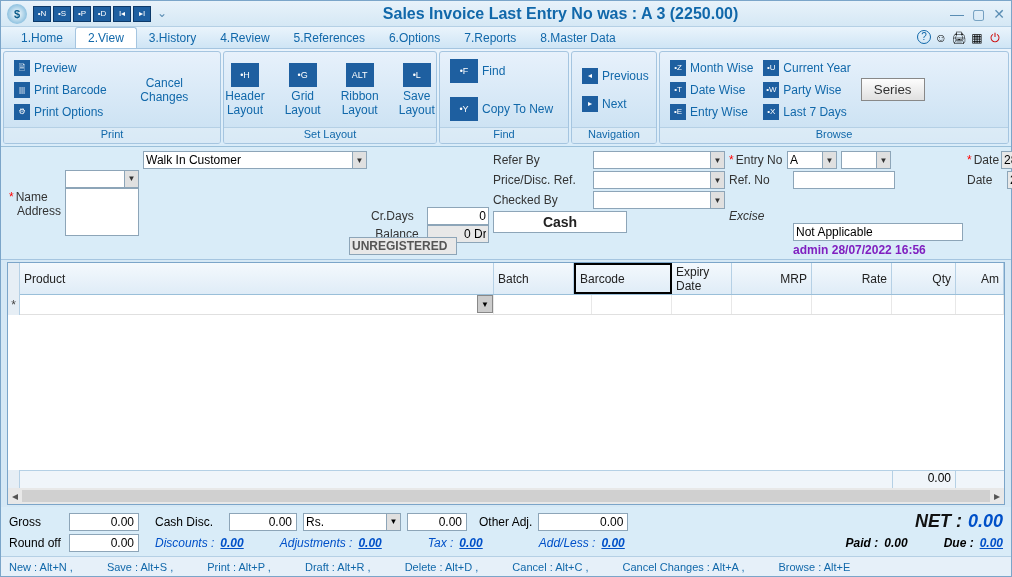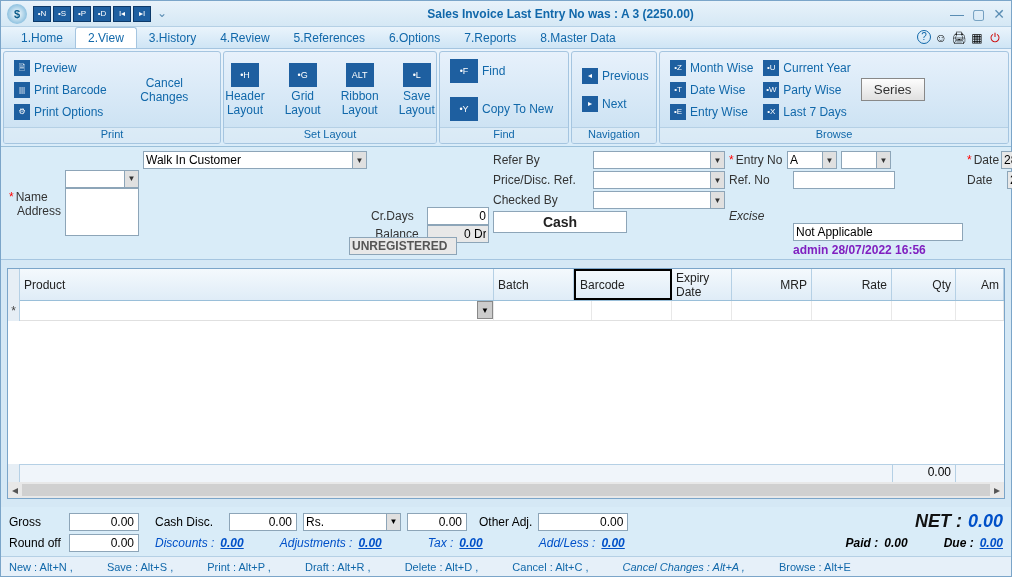--- a/index.html
+++ b/index.html
@@ -2,21 +2,21 @@
 <html><head>
 <meta charset="utf-8">
 <style>
 * { box-sizing: border-box; margin: 0; padding: 0; font-family: 'Segoe UI', Tahoma, sans-serif; }
 body { background: #f0f0f0; width: 1012px; height: 577px; overflow: hidden; font-size: 12px; }
 .window { width: 1012px; height: 577px; background: #d5e8f5; border: 1px solid #7ba5c9; display: flex; flex-direction: column; }
 .titlebar { height: 26px; background: linear-gradient(#e8f2fa, #d5e8f5); display: flex; align-items: center; padding: 0 6px; border-bottom: 1px solid #b5d0e5; }
 .logo { width: 20px; height: 20px; border-radius: 50%; background: radial-gradient(#fff, #5fa8d3); display: flex; align-items: center; justify-content: center; color: #0a5c8a; font-weight: bold; font-size: 11px; }
 .qat { display: flex; gap: 2px; margin-left: 6px; }
 .qat-btn { width: 18px; height: 16px; background: #1e5fa0; color: #fff; font-size: 8px; display: flex; align-items: center; justify-content: center; border: 1px solid #0d3a6a; cursor: pointer; }
-.title-text { flex: 1; text-align: center; color: #1168aa; font-weight: bold; font-size: 12px; }
+.title-text { flex: 1; text-align: center; color: #1168aa; font-weight: bold; font-size: 16px; }
 .win-controls { display: flex; gap: 8px; color: #5a8db3; font-size: 14px; }
 .win-btn { cursor: pointer; }
 .menubar { height: 22px; background: linear-gradient(#eaf4fc, #cfe5f5); display: flex; align-items: center; padding: 0 8px; border-bottom: 1px solid #a5c5e0; }
 .menu-item { padding: 3px 12px; color: #1168aa; cursor: pointer; font-size: 12px; }
 .menu-item.active { background: #fff; border: 1px solid #a5c5e0; border-bottom: none; border-radius: 3px 3px 0 0; }
 .menu-right { margin-left: auto; display: flex; gap: 2px; }
 .menu-right span { width: 16px; height: 16px; display: inline-flex; align-items: center; justify-content: center; font-size: 12px; cursor: pointer; }
 .ribbon { height: 98px; background: linear-gradient(#ebf4fc, #d9ecf9); border-bottom: 1px solid #9abfd9; display: flex; padding: 2px; gap: 2px; }
 .ribbon-group { background: linear-gradient(#e7f1fb, #c8e0f2); border: 1px solid #a5c5e0; border-radius: 3px; display: flex; flex-direction: column; }
 .ribbon-body { flex: 1; display: flex; align-items: center; padding: 4px 6px; gap: 4px; }
@@ -30,21 +30,21 @@
 .form-area { background: #d9ecf8; padding: 4px 8px; display: flex; flex-direction: column; gap: 2px; border-bottom: 1px solid #a5c5e0; }
 .form-row { display: flex; align-items: center; gap: 4px; font-size: 12px; color: #333; }
 .lbl { min-width: 50px; }
 .req::before { content: '*'; color: red; margin-right: 2px; }
 .inp { border: 1px solid #8da5b8; background: #fff; height: 18px; font-size: 12px; padding: 0 2px; }
 .ro { background: #e8e8e8; }
 .combo { display: flex; }
 .combo .dd { width: 14px; background: #e0e0e0; border: 1px solid #8da5b8; border-left: none; display: flex; align-items: center; justify-content: center; font-size: 8px; cursor: pointer; }
 .cash-box { background: #fff; border: 1px solid #8da5b8; text-align: center; font-weight: bold; font-size: 14px; color: #222; padding: 2px 0; cursor: pointer; }
 .admin-txt { color: #8020c0; font-weight: bold; }
-.grid-area { flex: 1; background: #fff; border: 1px solid #7ba5c9; margin: 8px 6px; display: flex; flex-direction: column; }
+.grid-area { flex: 1; background: #fff; border: 1px solid #7ba5c9; margin: 2px 6px; display: flex; flex-direction: column; }
 .grid-header { display: flex; background: linear-gradient(#f4f9fd, #dfecf7); border-bottom: 1px solid #9abfd9; height: 32px; }
 .gh { border-right: 1px solid #b5d0e5; padding: 2px 4px; color: #222; display: flex; align-items: center; font-size: 12px; }
 .gh.barcode { border: 2px solid #000; font-weight: normal; }
 .grid-row { display: flex; height: 20px; border-bottom: 1px solid #e0e0e0; }
 .gc { border-right: 1px solid #e8e8e8; }
 .row-marker { width: 12px; background: #e6eef5; border-right: 1px solid #b5d0e5; color: #444; display: flex; align-items: center; justify-content: center; }
 .grid-body { flex: 1; background: #fff; overflow: hidden; }
 .grid-footer-row { display: flex; background: #f0f5fa; height: 18px; border-top: 1px solid #b5d0e5; }
 .grid-scroll { height: 16px; background: #e8e8e8; display: flex; align-items: center; }
 .totals { background: #d9ecf8; padding: 4px 8px; }
@@ -398,17 +398,17 @@
     </div>
   </div>
 
   <div class="shortcut-bar">
     <span>New : Alt+N ,</span>
     <span style="margin-left:30px;">Save : Alt+S ,</span>
     <span style="margin-left:30px;">Print : Alt+P ,</span>
     <span style="margin-left:30px;">Draft : Alt+R ,</span>
     <span style="margin-left:30px;">Delete : Alt+D ,</span>
     <span style="margin-left:30px;">Cancel : Alt+C ,</span>
-    <span style="margin-left:30px;font-style:italic;">Cancel Changes : Alt+A ,</span>
+    <span style="margin-left:30px;">Cancel Changes : Alt+A ,</span>
     <span style="margin-left:30px;">Browse : Alt+E</span>
   </div>
 
 </div>
 
 </body></html>

